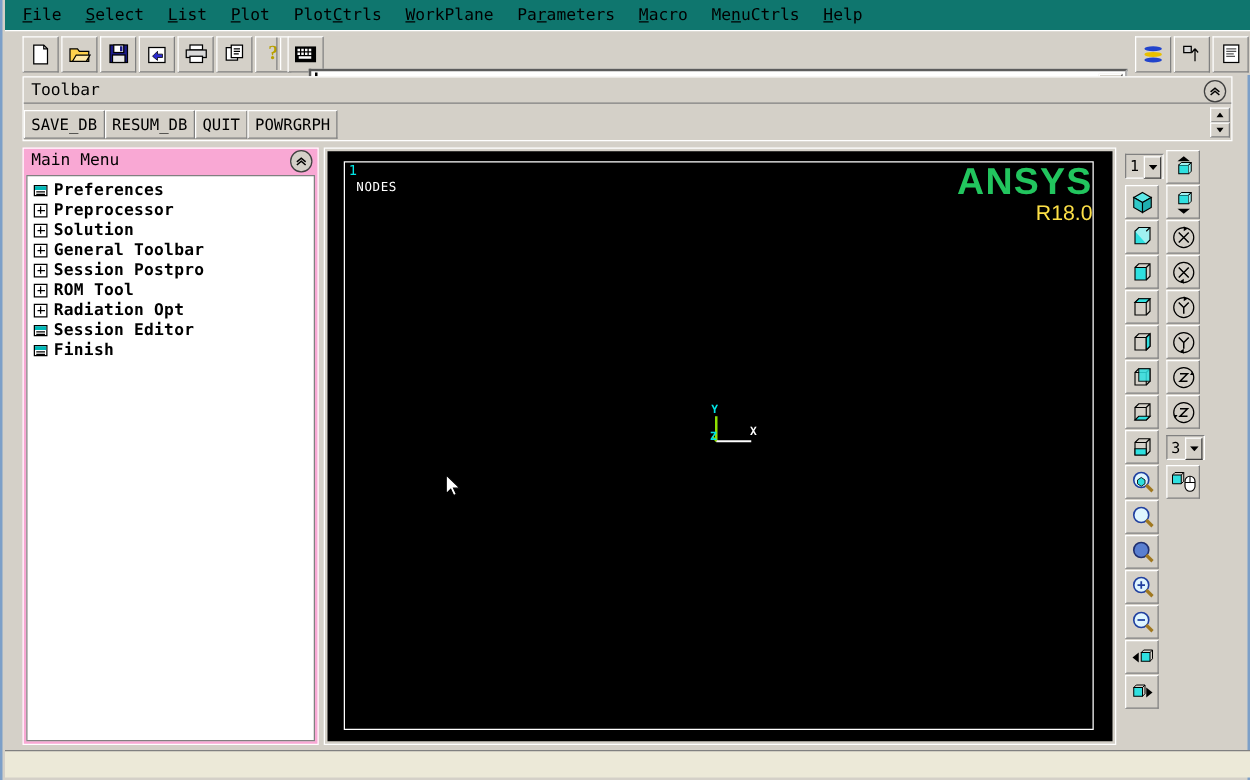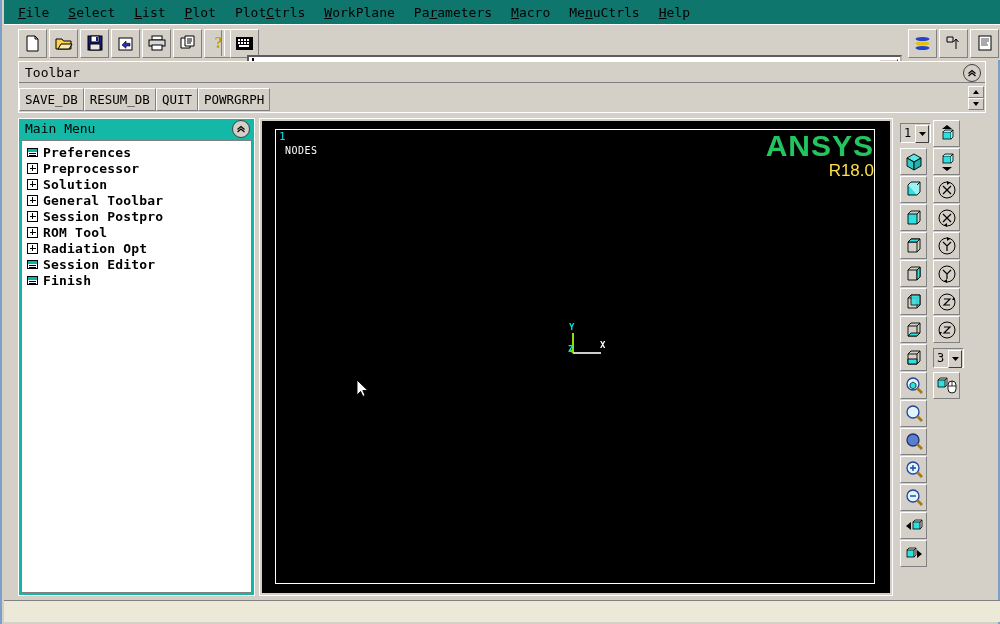--- a/index.html
+++ b/index.html
@@ -60,21 +60,21 @@
          font-family:"DejaVu Sans Mono","Liberation Mono",monospace;font-size:12.5px;
          display:flex;align-items:center;cursor:default;white-space:pre;}
   .spin{position:absolute;right:3px;top:24px;width:14px;height:22px;}
   .spin div{width:14px;height:10px;background:#d4d0c8;
             border-top:1px solid #fff;border-left:1px solid #fff;
             border-right:1px solid #808080;border-bottom:1px solid #808080;
             display:flex;align-items:center;justify-content:center;font-size:6px;line-height:1;}
 
   
   .mmpanel{position:absolute;left:16px;top:118px;width:237px;height:478px;
-           background:#14b8a6;border:1px solid #fff;box-sizing:border-box;}
+           background:#f9a8d4;border:1px solid #fff;box-sizing:border-box;}
   .mmhdr{position:absolute;left:0;top:0;width:100%;height:20px;box-sizing:border-box;}
   .mmhdr .lbl{position:absolute;left:6px;top:2px;font-size:13px;}
   .mmtree{position:absolute;left:2px;top:21px;width:231px;height:453px;
           background:#fff;border:1px solid #808080;box-sizing:border-box;
           overflow:hidden;padding-top:3px;}
   .titem{height:16px;display:flex;align-items:center;padding-left:5px;cursor:default;}
   .titem .tlabel{font-family:"DejaVu Sans Mono","Liberation Mono",monospace;
                  font-size:13px;font-weight:bold;margin-left:5px;white-space:pre;
                  letter-spacing:0.2px;}
   .plusbox{width:9px;height:9px;border:1px solid #000;background:#fff;

